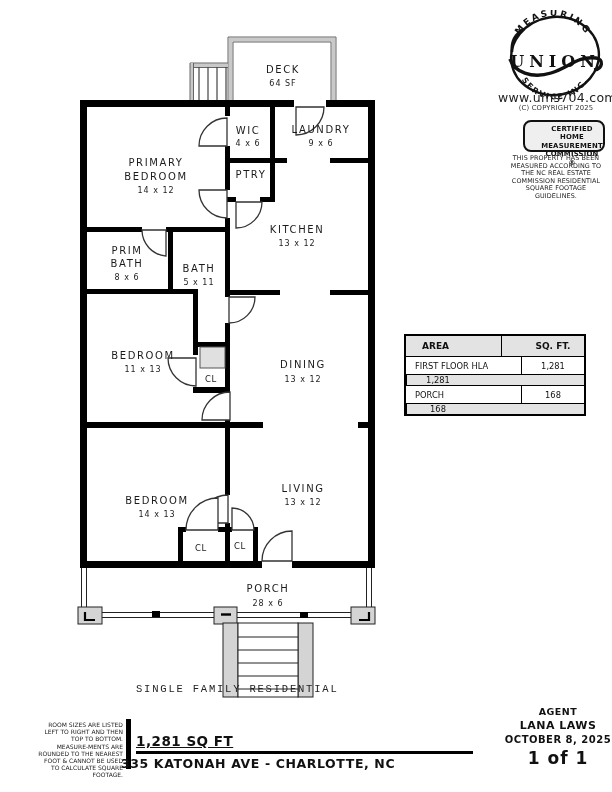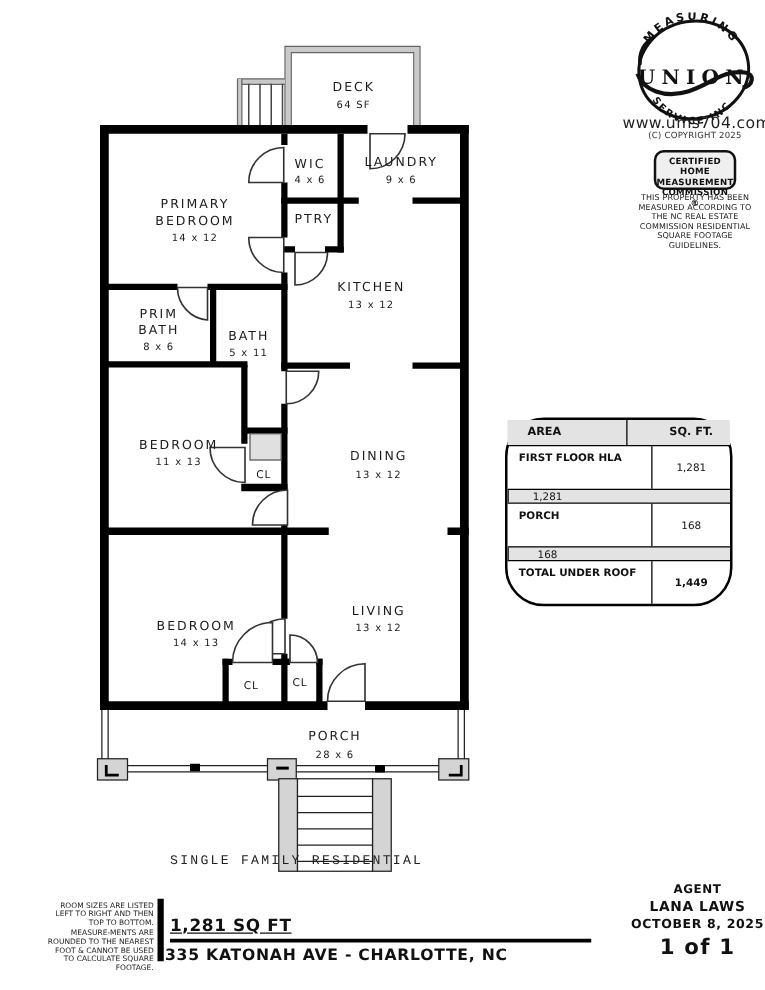--- a/index.html
+++ b/index.html
@@ -17,21 +17,21 @@
   .logo-text{font-size:12.5px;color:#222;text-align:center;letter-spacing:0.3px;}
   .copyright{font-size:6.8px;color:#333;text-align:center;letter-spacing:0.2px;}
   .badge{border:2.2px solid #111;border-radius:8px;background:#efefef;
          text-align:center;font-weight:bold;font-size:6.9px;line-height:8.4px;
          padding-top:3px;color:#111;letter-spacing:0.2px;}
   .nc-note{font-size:6.4px;line-height:7.6px;text-align:center;color:#222;letter-spacing:0.1px;}
   
   .area-table{border:2.5px solid #000;background:#fff;}
   .tr{display:flex;border-top:1.2px solid #000;align-items:stretch;}
   .tr.first{border-top:none;}
-  .c-label{flex:1;padding:4px 4px 20px 9px;font-size:8.3px;display:flex;align-items:center;font-weight:bold;}
+  .c-label{flex:1;padding:4px 4px 3px 9px;font-size:8.3px;display:flex;align-items:center;}
   .c-val{width:62px;border-left:1.4px solid #000;font-size:8.3px;display:flex;
          align-items:center;justify-content:center;}
   .hdr .c-label{padding:5px 4px 5px 16px;font-size:9px;font-weight:bold;}
   .hdr .c-val{font-size:9px;font-weight:bold;padding-left:20px;}
   .gray{background:#e3e3e3;}
   .bold-row{font-weight:bold;}
   
   .side-note{font-size:6px;line-height:7.2px;text-align:right;color:#222;}
   .vbar{background:#000;}
   .prop-type{font-size:10.5px;letter-spacing:1.8px;color:#222;}
@@ -211,62 +211,58 @@
   </text>
   <text x="59" y="57" font-size="16" font-weight="bold" letter-spacing="5" text-anchor="middle" fill="#111" style="font-family:'DejaVu Serif',serif;">UNION</text>
   <text font-size="8" font-weight="bold" letter-spacing="1.8" fill="#111" style="font-family:'DejaVu Sans',sans-serif;">
     <textPath href="#arcBot" startOffset="50%" text-anchor="middle">SERVICE   INC.</textPath>
   </text>
 </svg>
 
 <div class="abs logo-text" style="left:498px;top:90px;width:116px;">www.ums704.com</div>
 <div class="abs copyright" style="left:498px;top:104px;width:116px;">(C) COPYRIGHT 2025</div>
 
-<div class="abs badge" style="left:523px;top:120px;width:62px;height:25px;">
+<div class="abs badge" style="left:523px;top:120px;width:62px;height:25px;padding-left:16px;">
   <div>CERTIFIED HOME</div>
   <div>MEASUREMENT</div>
   <div>COMMISSION ®</div>
 </div>
 
 <div class="abs nc-note" style="left:505px;top:155px;width:102px;">THIS PROPERTY HAS BEEN MEASURED ACCORDING TO THE NC REAL ESTATE COMMISSION RESIDENTIAL SQUARE FOOTAGE GUIDELINES.</div>
 
-<div class="abs area-table" style="left:404px;top:334px;width:178px;border-radius:31px;">
+<div class="abs area-table" style="left:404px;top:334px;width:178px;">
   <div class="tr first hdr gray">
     <div class="c-label">AREA</div>
     <div class="c-val">SQ. FT.</div>
   </div>
   <div class="tr">
     <div class="c-label">FIRST FLOOR HLA</div>
     <div class="c-val">1,281</div>
   </div>
   <div class="tr gray">
     <div class="c-val">1,281</div>
   </div>
   <div class="tr">
     <div class="c-label">PORCH</div>
     <div class="c-val">168</div>
   </div>
   <div class="tr gray">
     <div class="c-val">168</div>
   </div>
-  <div class="tr bold-row">
-    <div class="c-label">TOTAL UNDER ROOF</div>
-    <div class="c-val">1,449</div>
-  </div>
 </div>
 
 <div class="abs side-note" style="left:38px;top:721px;width:85px;">ROOM SIZES ARE LISTED LEFT TO RIGHT AND THEN TOP TO BOTTOM. MEASURE-MENTS ARE ROUNDED TO THE NEAREST FOOT &amp; CANNOT BE USED TO CALCULATE SQUARE FOOTAGE.</div>
 <div class="abs vbar" style="left:126px;top:719px;width:4.5px;height:50px;"></div>
 
 <div class="abs prop-type" style="left:136px;top:683px;font-family:Liberation Mono, monospace;">SINGLE FAMILY RESIDENTIAL</div>
 
 <div class="abs hla-row" style="left:136px;top:733px;width:337px;">
   <span class="hla-value">1,281 SQ FT</span>
 </div>
 <div class="abs rule" style="left:136px;top:751px;width:337px;"></div>
-<div class="abs address" style="left:132px;top:756px;">335 KATONAH AVE - CHARLOTTE, NC</div>
+<div class="abs address" style="left:121px;top:756px;">335 KATONAH AVE - CHARLOTTE, NC</div>
 
 <div class="abs agent-block" style="left:502px;top:706px;width:112px;">
   <div class="agent-label">AGENT</div>
   <div class="agent-name">LANA LAWS</div>
   <div class="agent-date">OCTOBER 8, 2025</div>
   <div class="page-num">1 of 1</div>
 </div>
 
 </body></html>

